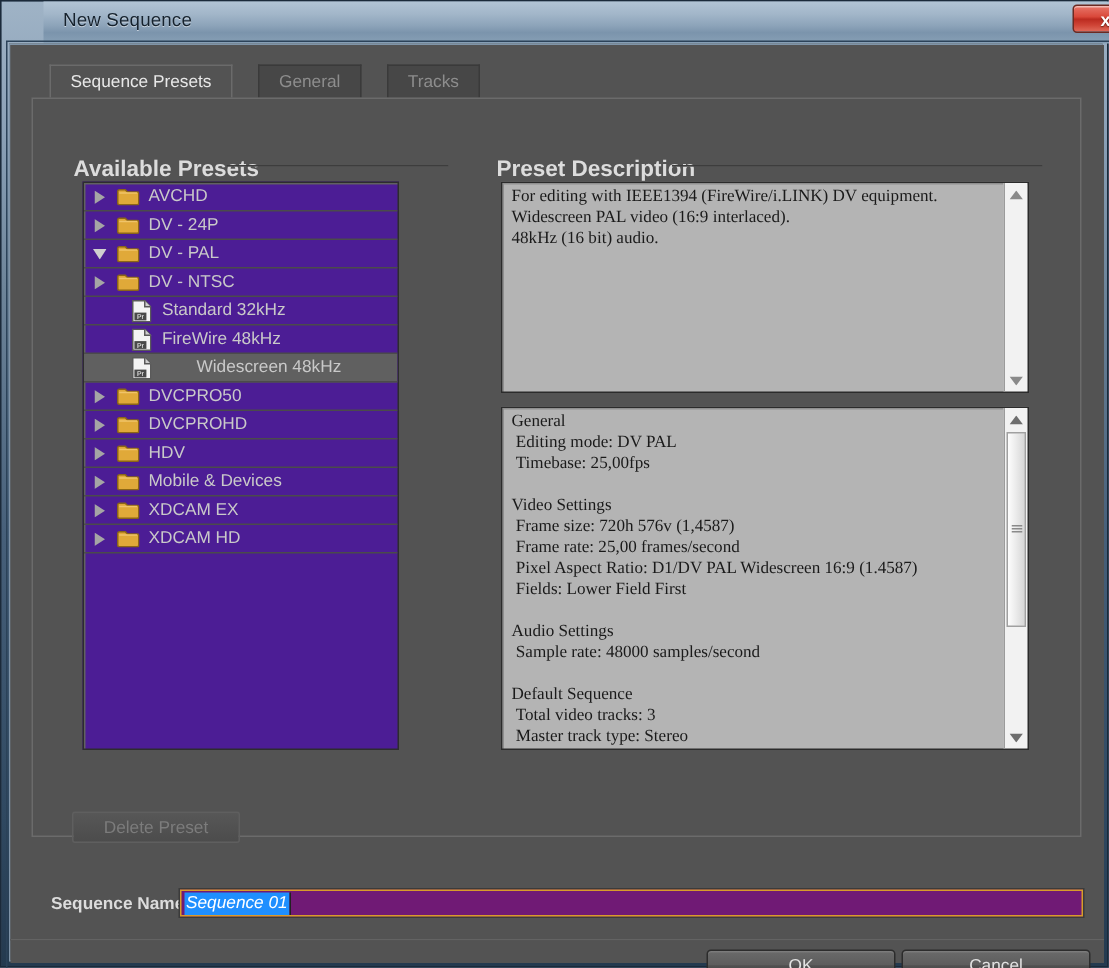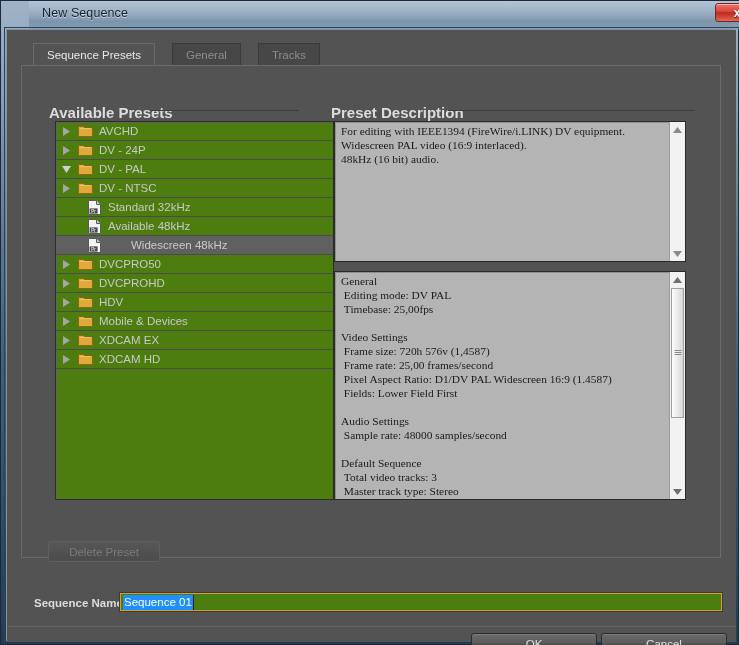--- a/index.html
+++ b/index.html
@@ -136,22 +136,22 @@
     position: absolute;
     height: 1px;
     background: #6e6e6e;
     border-bottom: 1px solid #3d3d3d;
   }
 
   
   #tree-box {
     position: absolute;
     left: 48px; top: 91px;
-    width: 279px; height: 379px;
-    background: #4d7c0f;
+    width: 211px; height: 379px;
+    background: #4c1d95;
     border: 1px solid #2d2d2d;
     box-shadow: inset 1px 1px 0 #616161;
     overflow: hidden;
   }
   .tree-row {
     position: relative;
     height: 19px;
     display: flex;
     align-items: center;
     border-bottom: 1px solid #4b4b4b;
@@ -242,25 +242,26 @@
     position: absolute;
     left: 27px; top: 567px;
     font-size: 11.5px;
     font-weight: bold;
     color: #dcdcdc;
   }
   #seqname-field {
     position: absolute;
     left: 113px; top: 563px;
     width: 602px; height: 18px;
-    background: #4d7c0f;
+    background: #701a75;
     border: 1px solid #d79c2a;
     box-shadow: 0 0 0 1px #3b3b3b;
     overflow: hidden;
     cursor: text;
+    font-style: italic;
   }
   #seqname-value {
     position: absolute;
     left: 2px; top: 1px;
     font-size: 11.5px;
     line-height: 15px;
     color: #ffffff;
     background: #1f8fff;
     padding: 0 1px;
     white-space: nowrap;
@@ -396,21 +397,21 @@
           </div>
           <div class="tree-row child">
             <span class="ticon">
               <svg width="13" height="15" viewBox="0 0 13 15">
                 <path d="M0.5 0.5 H8.5 L12.5 4.5 V14.5 H0.5 Z" fill="#f4f4f4" stroke="#5a5a5a" stroke-width="1"></path>
                 <path d="M8.5 0.5 V4.5 H12.5" fill="#cfcfcf" stroke="#5a5a5a" stroke-width="1"></path>
                 <rect x="1.6" y="8.4" width="8" height="5.2" fill="#4a4a4a"></rect>
                 <text x="5.6" y="12.9" font-family="Liberation Sans, sans-serif" font-size="4.6" fill="#ffffff" text-anchor="middle">Pr</text>
               </svg>
             </span>
-            <span class="label">Available 48kHz</span>
+            <span class="label">FireWire 48kHz</span>
           </div>
           <div class="tree-row selected child">
             <span class="ticon">
               <svg width="13" height="15" viewBox="0 0 13 15">
                 <path d="M0.5 0.5 H8.5 L12.5 4.5 V14.5 H0.5 Z" fill="#f4f4f4" stroke="#5a5a5a" stroke-width="1"></path>
                 <path d="M8.5 0.5 V4.5 H12.5" fill="#cfcfcf" stroke="#5a5a5a" stroke-width="1"></path>
                 <rect x="1.6" y="8.4" width="8" height="5.2" fill="#4a4a4a"></rect>
                 <text x="5.6" y="12.9" font-family="Liberation Sans, sans-serif" font-size="4.6" fill="#ffffff" text-anchor="middle">Pr</text>
               </svg>
             </span>

